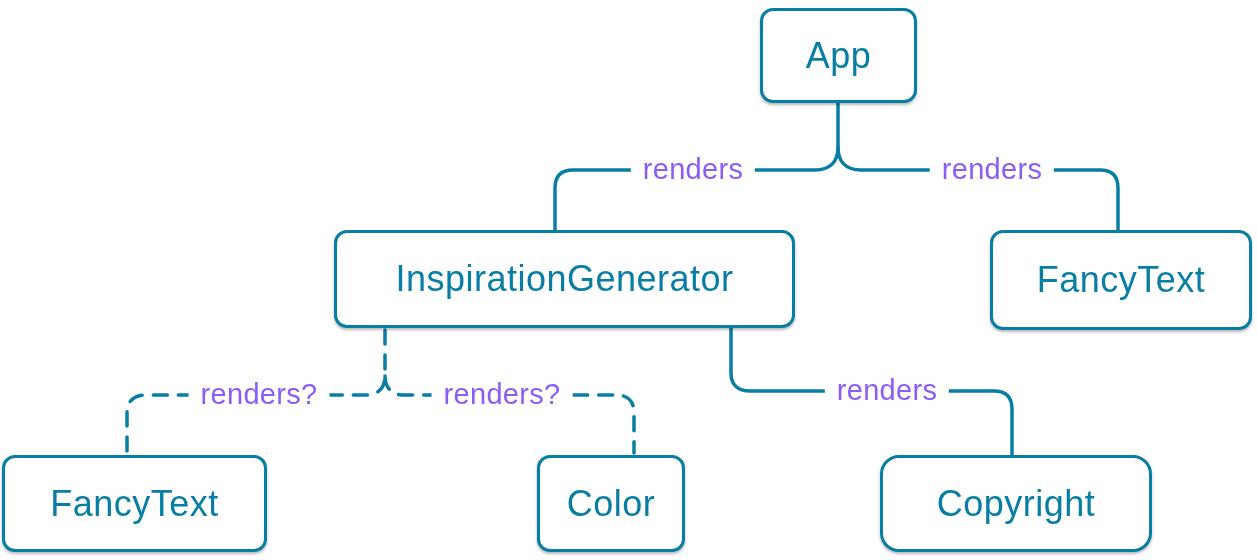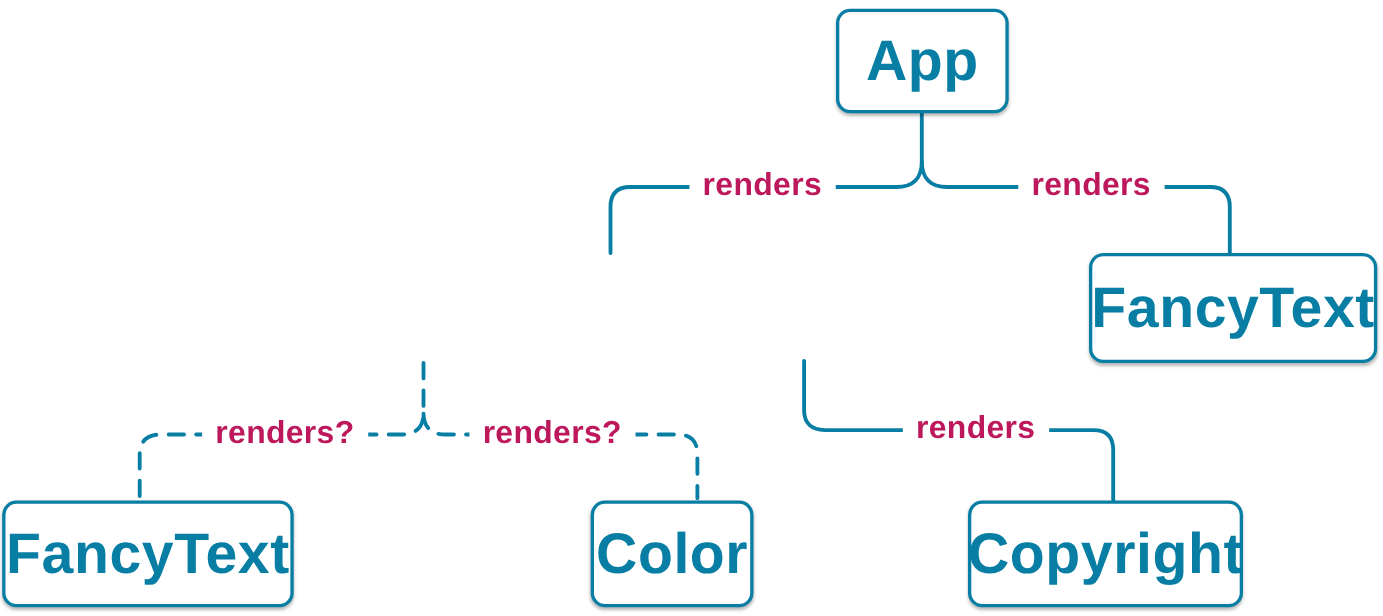--- a/index.html
+++ b/index.html
@@ -37,43 +37,43 @@
     background: #ffffff;
     border: 3.5px solid #087ea4;
     border-radius: 13px;
     box-shadow: 0 2px 3px rgba(0, 0, 0, 0.28);
     display: flex;
     align-items: center;
     justify-content: center;
   }
   .node-label {
     color: #087ea4;
-    font-size: 52px;
-    font-weight: 700;
+    font-size: 36px;
+    font-weight: 400;
     letter-spacing: 0.5px;
     white-space: nowrap;
   }
   .edge-label {
     position: absolute;
     transform: translate(-50%, -50%);
     background: #ffffff;
-    color: #be185d;
+    color: #8b5cf6;
     font-size: 29px;
-    font-weight: 700;
+    font-weight: 400;
     letter-spacing: 0.3px;
     padding: 1px 12px;
     white-space: nowrap;
   }
   
   .node-app          { left: 760px; top: 8px;   width: 157px; height: 95px; }
   .node-ig           { left: 334px; top: 230px; width: 461px; height: 98px; }
   .node-ft-top       { left: 990px; top: 230px; width: 262px; height: 100px; }
   .node-ft-bottom    { left: 2px;   top: 455px; width: 265px; height: 97px; }
   .node-color        { left: 537px; top: 455px; width: 148px; height: 97px; }
-  .node-copyright    { left: 880px; top: 455px; width: 250px; height: 97px; }
+  .node-copyright    { left: 880px; top: 455px; width: 272px; height: 97px; border-radius: 19px; }
   
   .lbl-app-ig        { left: 693px; top: 169px; }
   .lbl-app-ft        { left: 992px; top: 169px; }
   .lbl-ig-ft         { left: 259px; top: 394px; }
   .lbl-ig-color      { left: 502px; top: 394px; }
   .lbl-ig-copyright  { left: 887px; top: 390px; }
 </style>
 </head>
 <body>
 
@@ -89,20 +89,23 @@
 
     <path class="edge dashed" d="M385,330 L385,376 C385,388 378,395 366,395 L146,395 C134,395 127,401 127,413 L127,453"></path>
 
     <path class="edge dashed" d="M385,376 C385,388 392,395 404,395 L616,395 C628,395 634,401 634,413 L634,453"></path>
   </svg>
 
   <div class="node node-app">
     <span class="node-label">App</span>
   </div>
 
+  <div class="node node-ig">
+    <span class="node-label">InspirationGenerator</span>
+  </div>
 
   <div class="node node-ft-top">
     <span class="node-label">FancyText</span>
   </div>
 
   <div class="node node-ft-bottom">
     <span class="node-label">FancyText</span>
   </div>
 
   <div class="node node-color">

